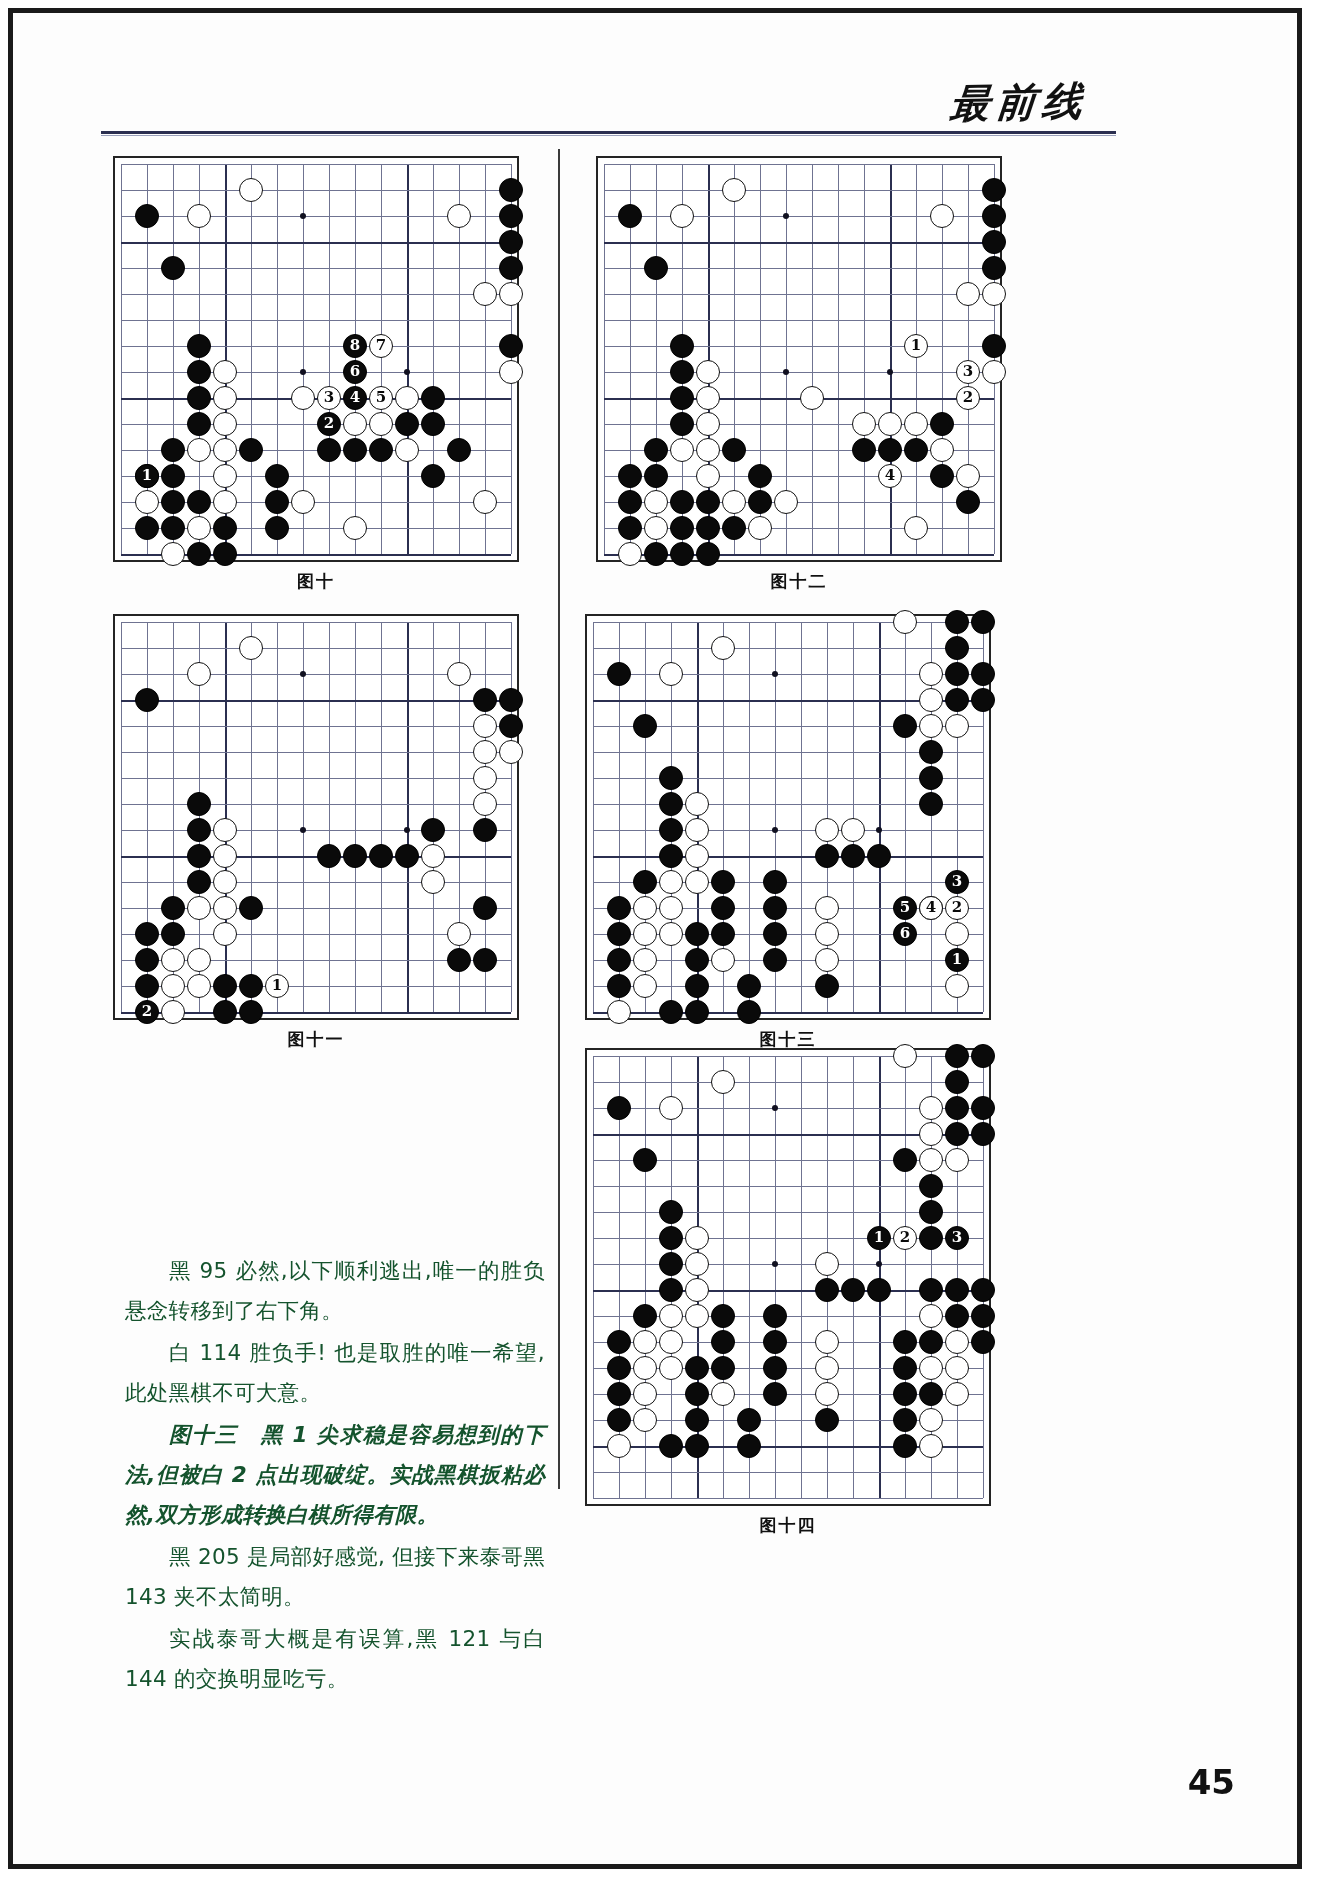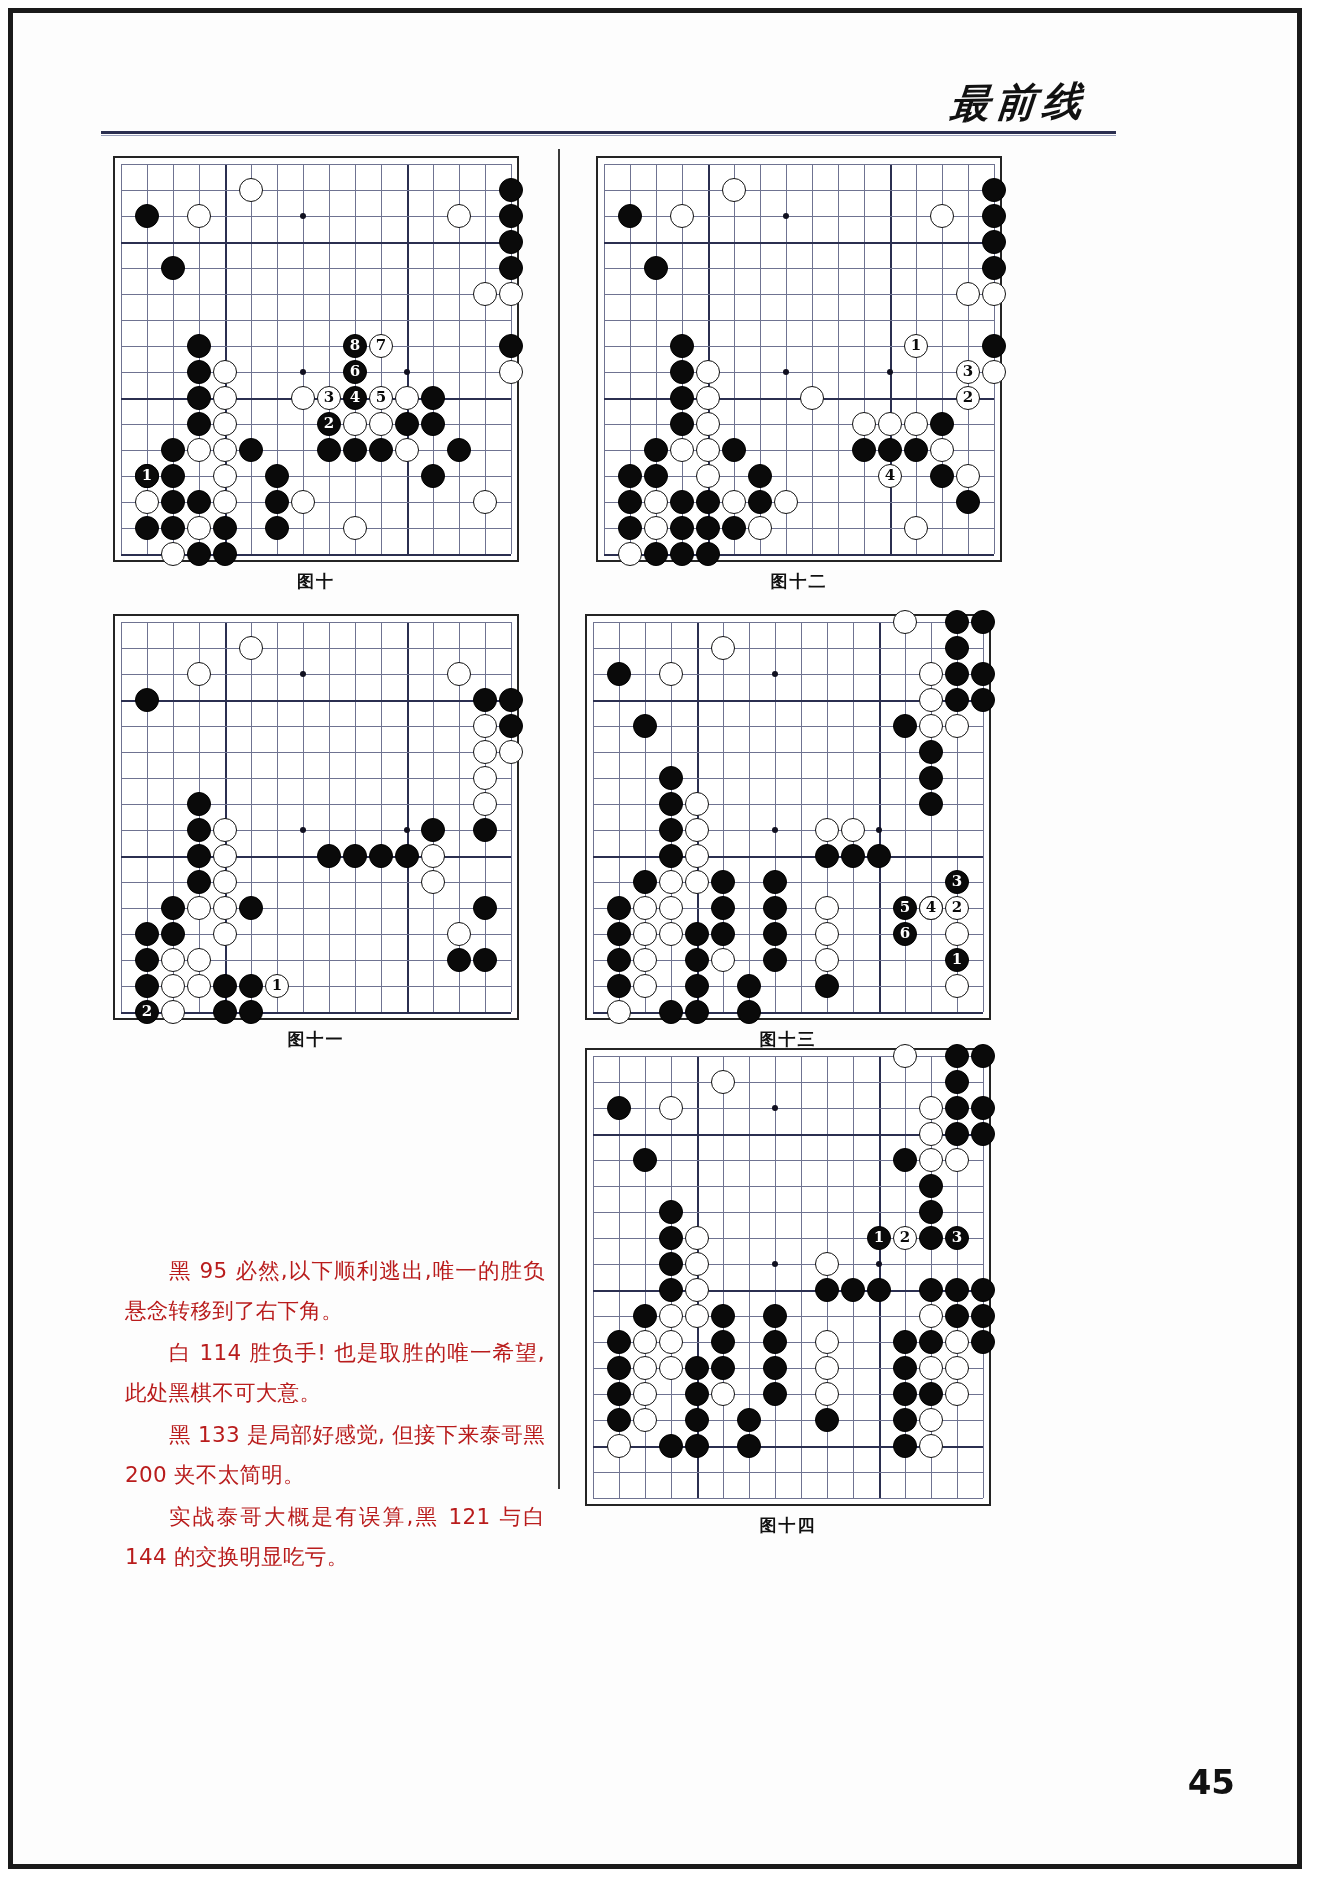--- a/index.html
+++ b/index.html
@@ -120,21 +120,21 @@
   .bodytext{
     position:absolute;
     left:112px;top:1238px;
     width:420px;
   }
   .bodytext p{
     margin:0 0 2px 0;
     font-family:"DejaVu Sans","Liberation Sans",sans-serif;
     font-size:21.5px;
     line-height:40px;
-    color:#b91c1c;
+    color:#14532d;
     text-indent:44px;
     letter-spacing:0.3px;
     text-align:justify;
   }
   .bodytext p.ital{
     font-style:italic;
     font-weight:600;
   }
 
   
@@ -752,20 +752,21 @@
               <span class="num">3</span>
             </div>
           </div>
           <div class="dcaption" style="top: 466px;">图十四</div>
         </div>
       </div>
 
   <div class="bodytext" id="bodytext">
         <p>黑 95 必然,以下顺利逃出,唯一的胜负悬念转移到了右下角。</p>
         <p>白 114 胜负手! 也是取胜的唯一希望,此处黑棋不可大意。</p>
-        <p>黑 133 是局部好感觉, 但接下来泰哥黑 200 夹不太简明。</p>
+        <p class="ital">图十三　黑 1 尖求稳是容易想到的下法,但被白 2 点出现破绽。实战黑棋扳粘必然,双方形成转换白棋所得有限。</p>
+        <p>黑 205 是局部好感觉, 但接下来泰哥黑 143 夹不太简明。</p>
         <p>实战泰哥大概是有误算,黑 121 与白 144 的交换明显吃亏。</p>
       </div>
 
   <div class="pagenum">45</div>
 
 </div>
 </div>
 
 </body></html>

